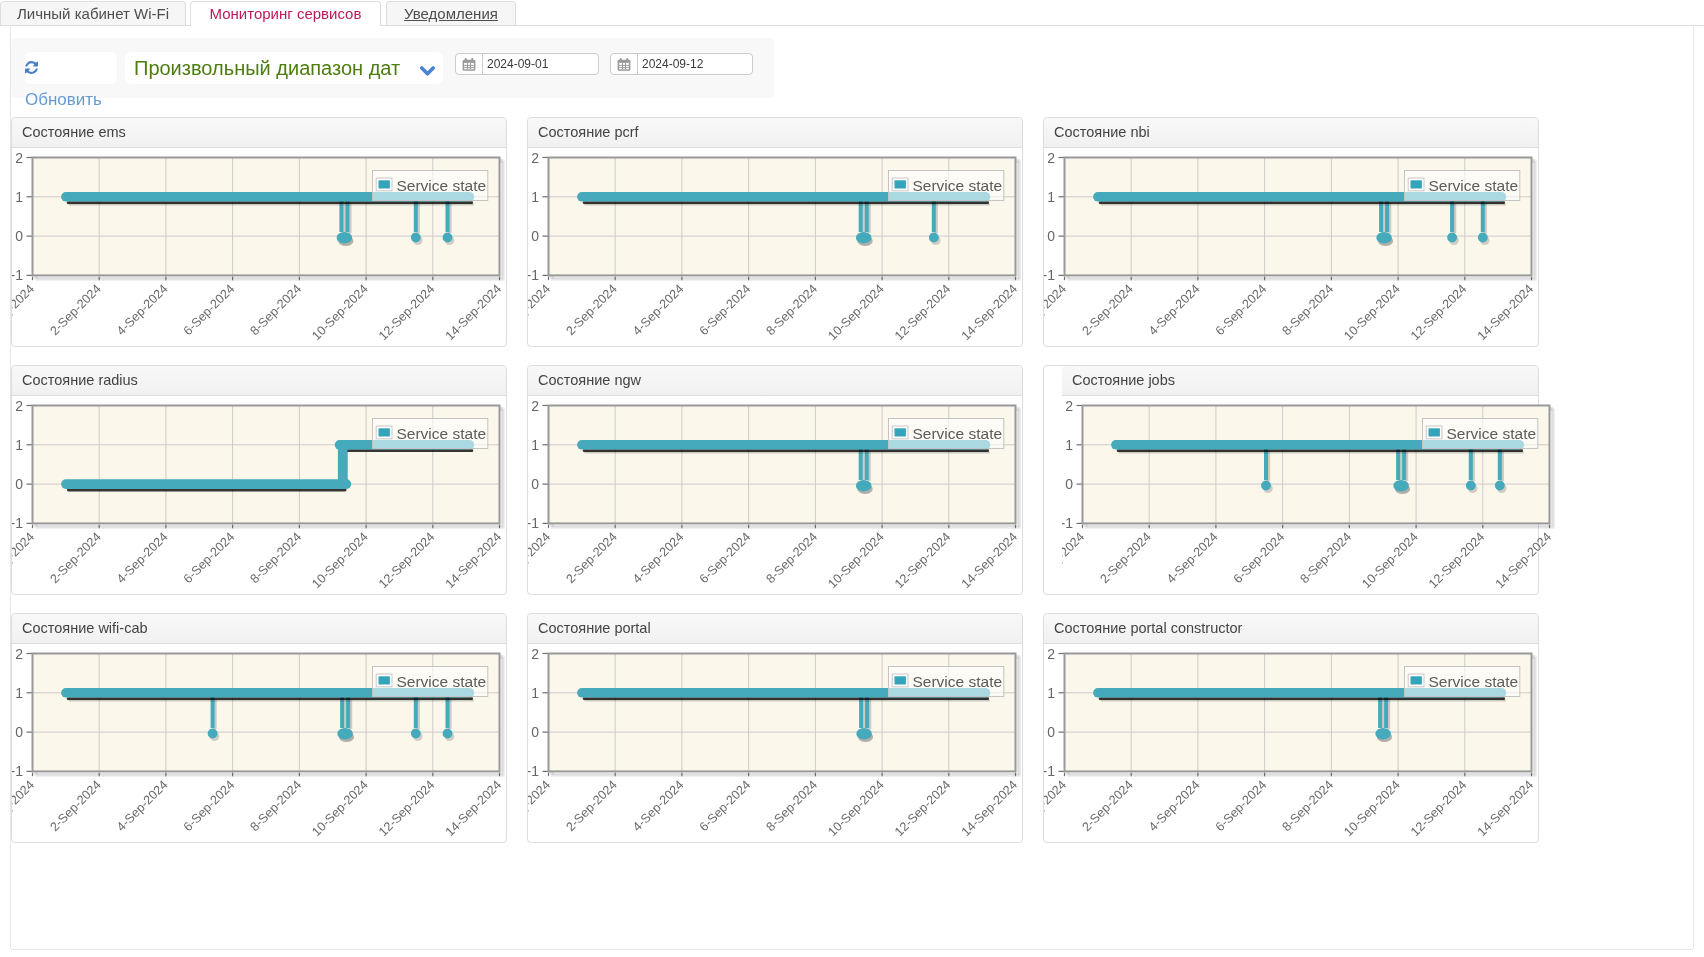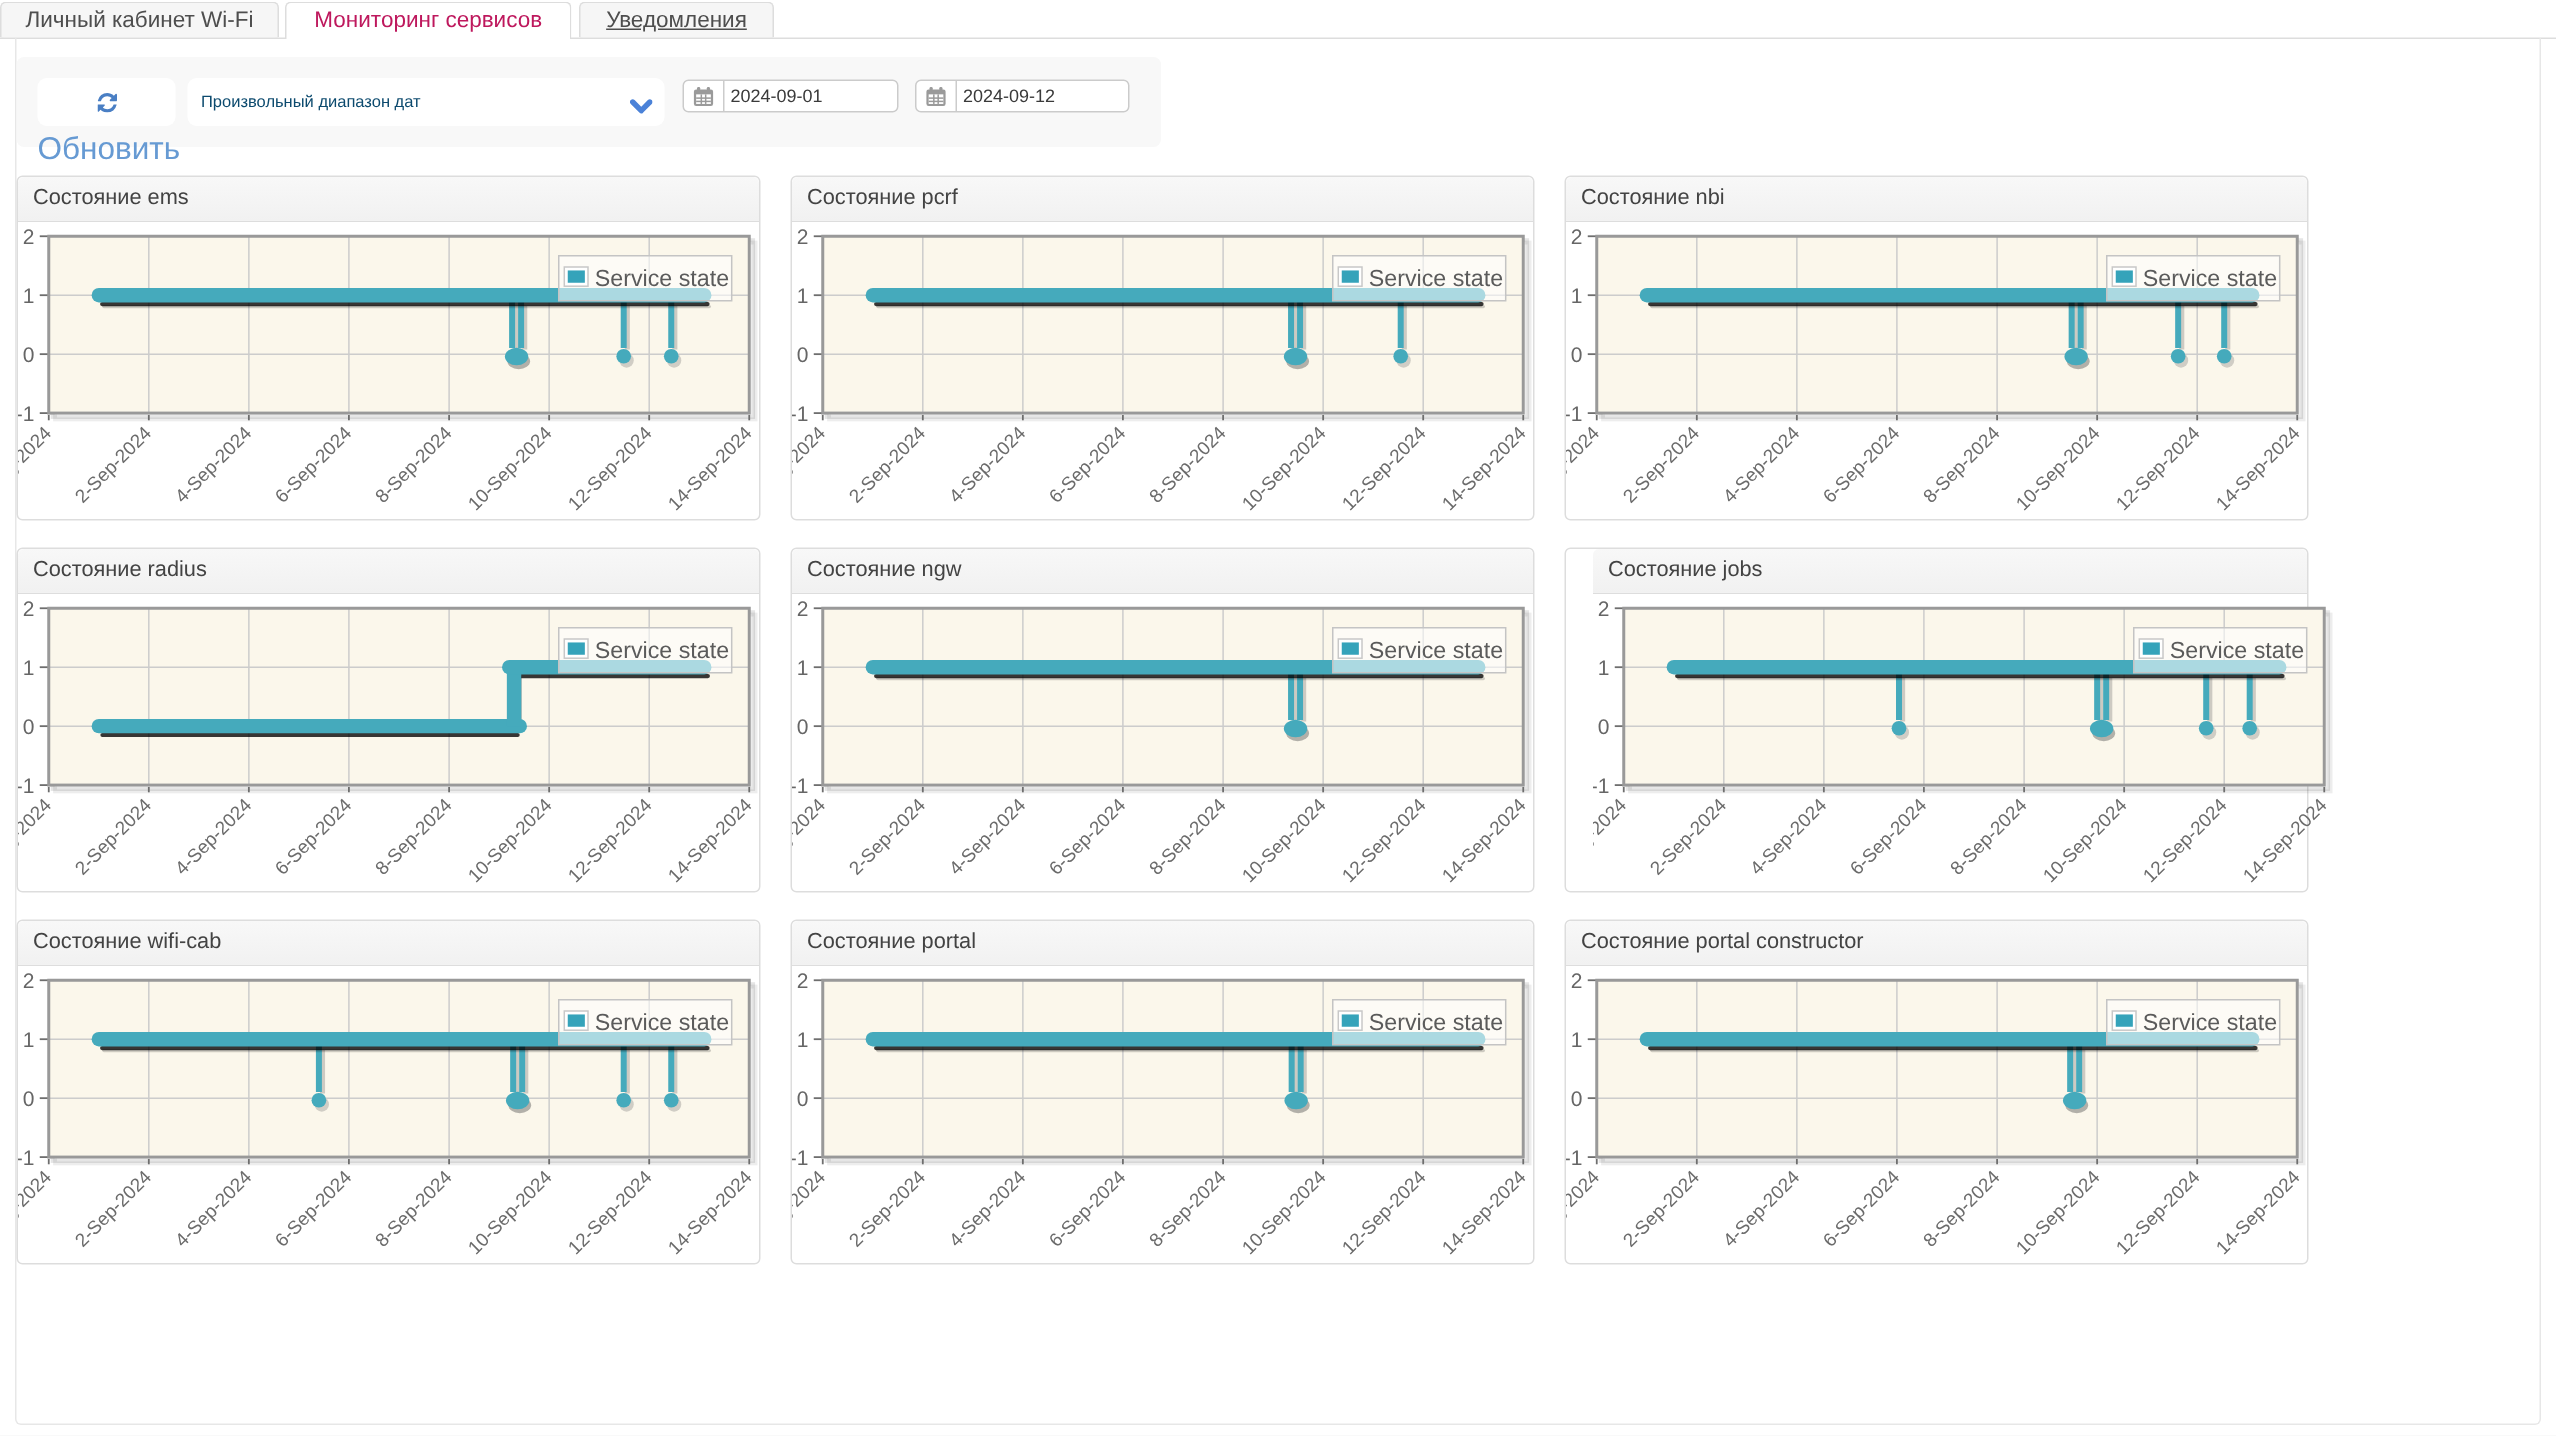--- a/index.html
+++ b/index.html
@@ -1,22 +1,22 @@
 <!DOCTYPE html>
 <html><head><meta charset="utf-8"><style>
 * { margin:0; padding:0; box-sizing:border-box; }
 html,body { width:1704px; height:957px; background:#fff; font-family:"Liberation Sans",sans-serif; position:relative; overflow:hidden; }
 .tabline { position:absolute; left:0; top:25px; width:1704px; height:1px; background:#ddd; }
 .tab { position:absolute; top:1px; height:24px; line-height:24px; background:#f6f6f6; border:1px solid #ddd; border-bottom:none; border-radius:4px 4px 0 0; font-size:15px; color:#4e4e4e; text-align:center; }
 .tab.active { background:#fff; height:25px; color:#be185d; z-index:2; }
 .container { position:absolute; left:10px; top:25px; width:1684px; height:925px; border:1px solid #e7e7e7; border-top:none; border-radius:0 0 4px 4px; }
 .toolbar { position:absolute; left:11px; top:38px; width:763px; height:60px; background:#f8f8f8; border-radius:5px; }
 .btnw { position:absolute; background:#fff; border-radius:6px; }
-.refresh { left:14px; top:14px; width:92px; height:32px; line-height:32px; text-align:center; color:#669ad3; font-size:21px; }
-.select { left:114px; top:14px; width:318px; height:32px; line-height:32px; color:#0c4a6e; font-size:11px; padding-left:9px; }
+.refresh { left:14px; top:14px; width:92px; height:32px; line-height:32px; text-align:left; color:#669ad3; font-size:17px; }
+.select { left:114px; top:14px; width:318px; height:32px; line-height:32px; color:#4d7c0f; font-size:20px; padding-left:9px; }
 .select .chev { position:absolute; right:8px; top:14px; line-height:0; }
 .dinput { position:absolute; top:53px; height:22px; background:#fff; border:1px solid #cbcbcb; border-radius:4px; line-height:20px; font-size:12px; color:#3a3a3a; }
 .dinput .ico { position:absolute; left:6px; top:3px; }
 .dinput .sep { position:absolute; top:0; bottom:0; width:1px; background:#ccc; }
 .dinput .val { position:absolute; top:0; line-height:20px; }
 .panel { position:absolute; width:496px; height:230px; border:1px solid #ddd; border-radius:4px; background:#fff; }
 .phead { height:30px; line-height:29px; background:linear-gradient(#f8f8f8,#f1f1f1); border-bottom:1px solid #ddd; border-radius:4px 4px 0 0; padding-left:10px; font-size:14.5px; color:#434343; }
 .pbody { position:relative; height:198px; }
 .pbody svg { position:absolute; left:0; top:0; }
 </style></head><body>

